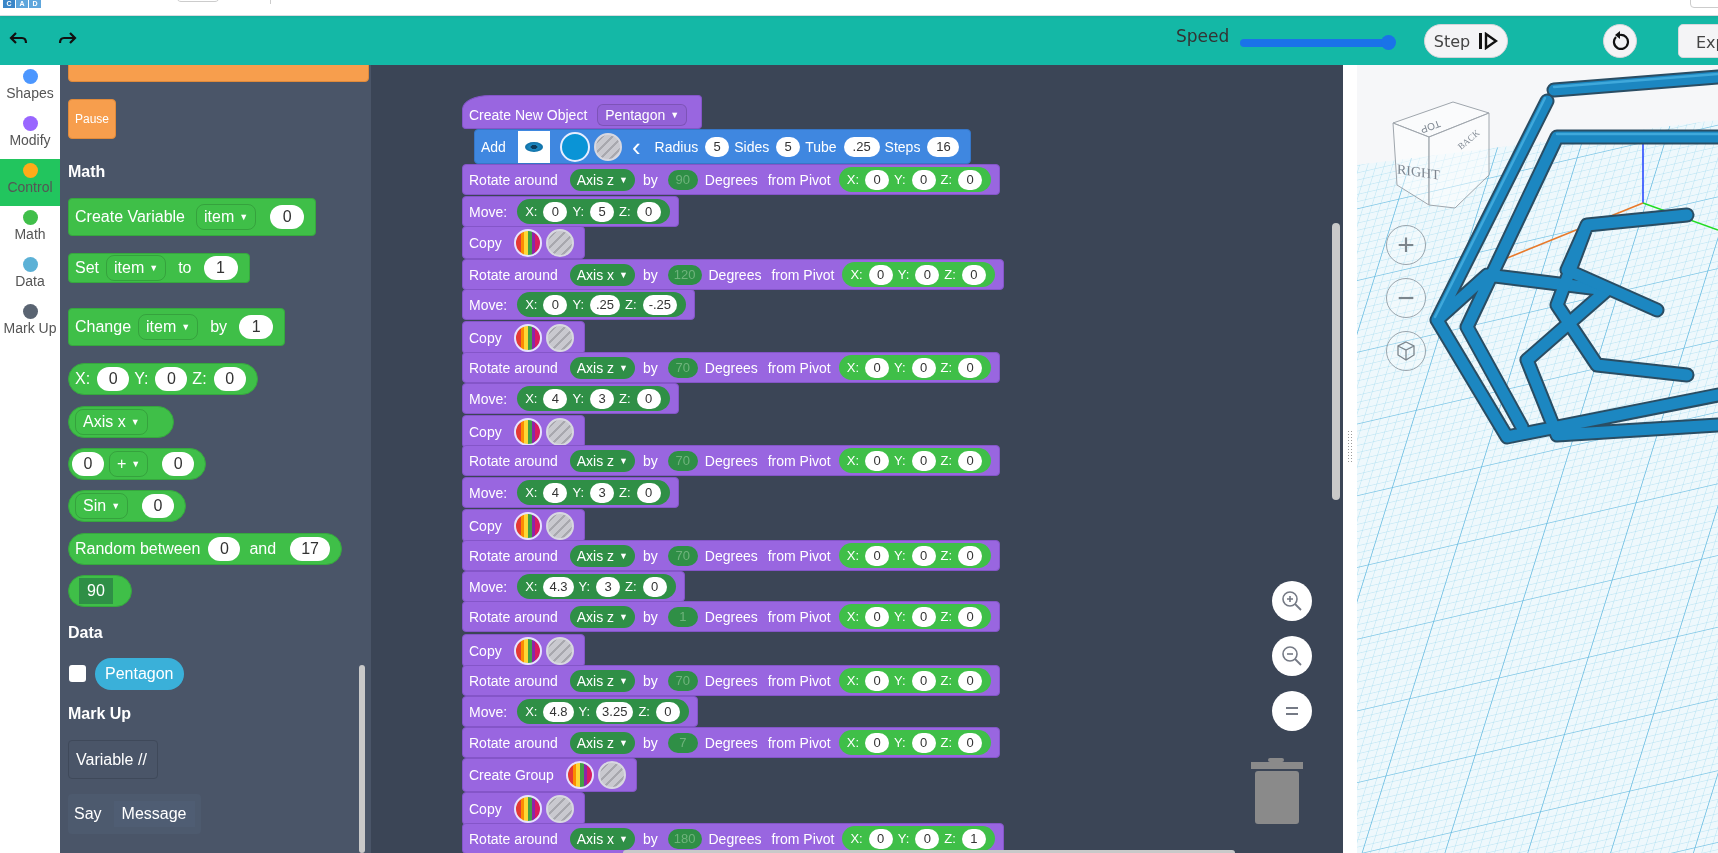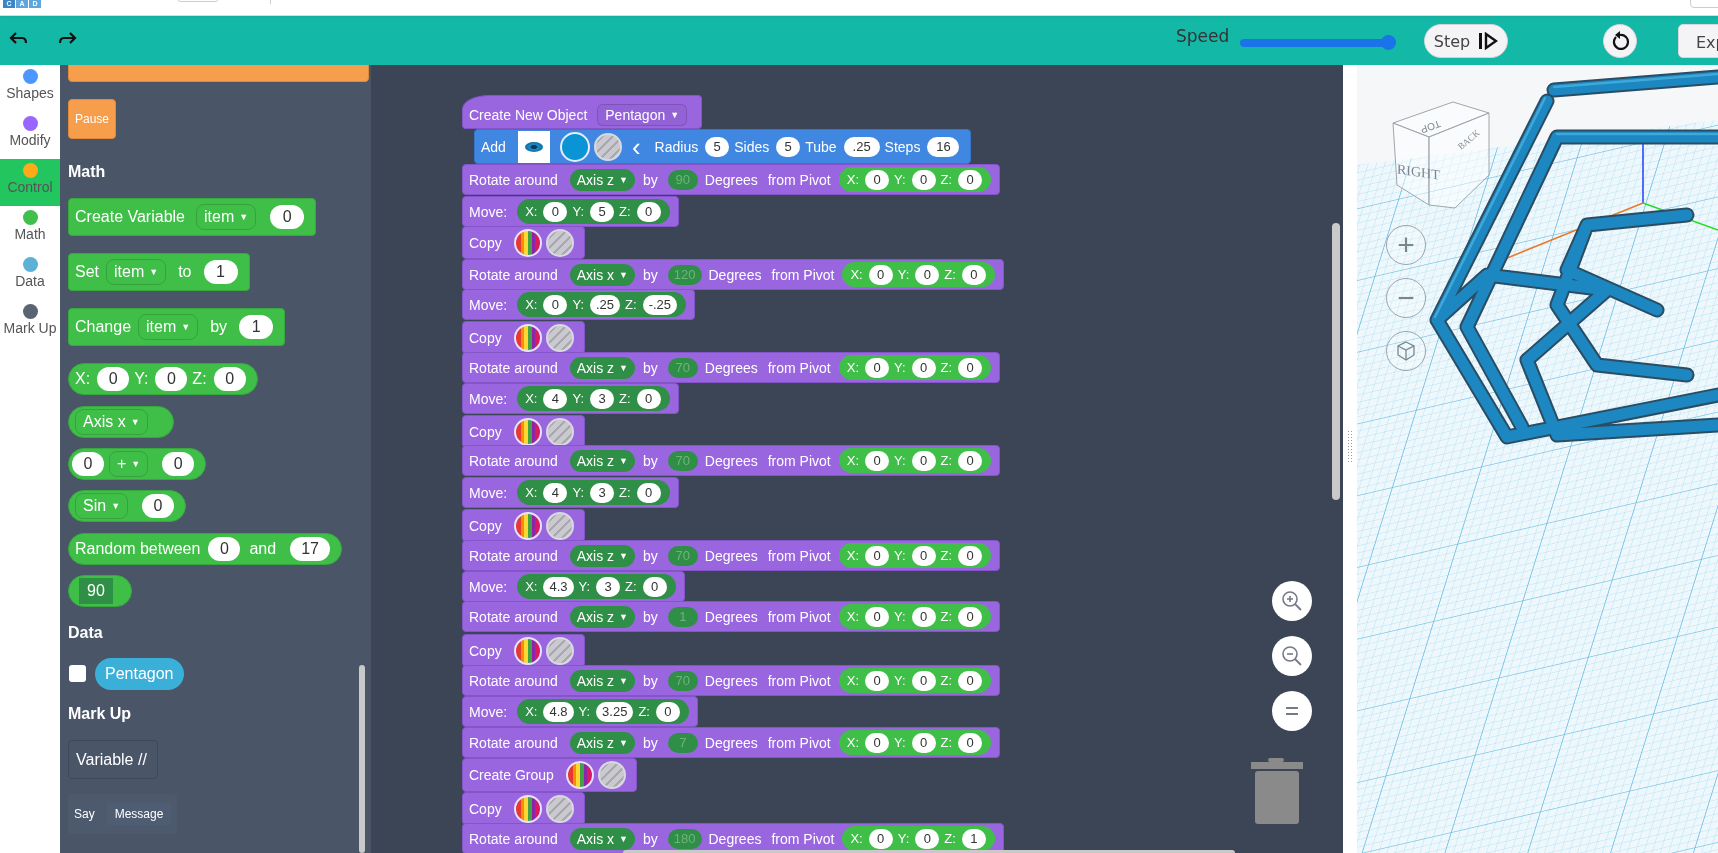--- a/index.html
+++ b/index.html
@@ -152,21 +152,21 @@
 
   <div class="sect" style="top:98px">Math</div>
   <div class="blk green" style="left:8px; top:133px; height:38px; font-size:16px;">
     <span class="t">Create Variable</span>
     <span class="dd flat" style="height:26px; margin-left:4px; margin-right:14px;">
         <span>item</span>
         <span class="car">▼</span>
       </span>
     <span class="num" style="height:24px; border-radius:12px; font-size:16px; min-width:34px;">0</span>
   </div>
-  <div class="blk green" style="left:8px; top:188px; height:38px; font-size:16px;">
+  <div class="blk green" style="left:8px; top:188px; height:30px; font-size:16px;">
     <span class="t">Set</span>
     <span class="dd flat" style="height:26px; margin-right:12px;">
         <span>item</span>
         <span class="car">▼</span>
       </span>
     <span class="t" style="margin-right:12px">to</span>
     <span class="num" style="height:24px; border-radius:12px; font-size:16px; min-width:34px;">1</span>
   </div>
   <div class="blk green" style="left:8px; top:243px; height:38px; font-size:16px;">
     <span class="t">Change</span>
@@ -219,21 +219,21 @@
   <div class="sect" style="top:559px">Data</div>
   <div style="position:absolute; left:9px; top:600px; width:17px; height:17px; background:#fff; border-radius:3px;"></div>
   <div class="blk" style="left:35px; top:593px; height:32px; border-radius:16px; background:#3ab0d9; padding:0 10px; font-size:16px;">
       <span>Pentagon</span>
     </div>
 
   <div class="sect" style="top:640px">Mark Up</div>
   <div class="blk" style="left:8px; top:675px; height:39px; background:#4a5568; border:1px solid #3f495a; font-size:16px; padding:0 10px 0 7px;">
       <span>Variable //</span>
     </div>
-  <div class="blk" style="left:8px; top:729px; height:40px; background:#4d5a6e; font-size:12px;">
+  <div class="blk" style="left:8px; top:729px; height:40px; background:#4d5a6e; font-size:16px;">
     <span class="t" style="margin-right:12px">Say</span>
     <span style="background:#4f5d73; padding:4px 8px;">Message</span>
   </div>
 
   <div class="fly-scroll"></div>
 </div>
 
 <div class="workspace">
   <div id="program">
       <div class="blk purple hat" style="left:91px; top:30px; height:34px; padding-top:6px; border-top-right-radius:4px; border-top-left-radius:28px 14px;">

